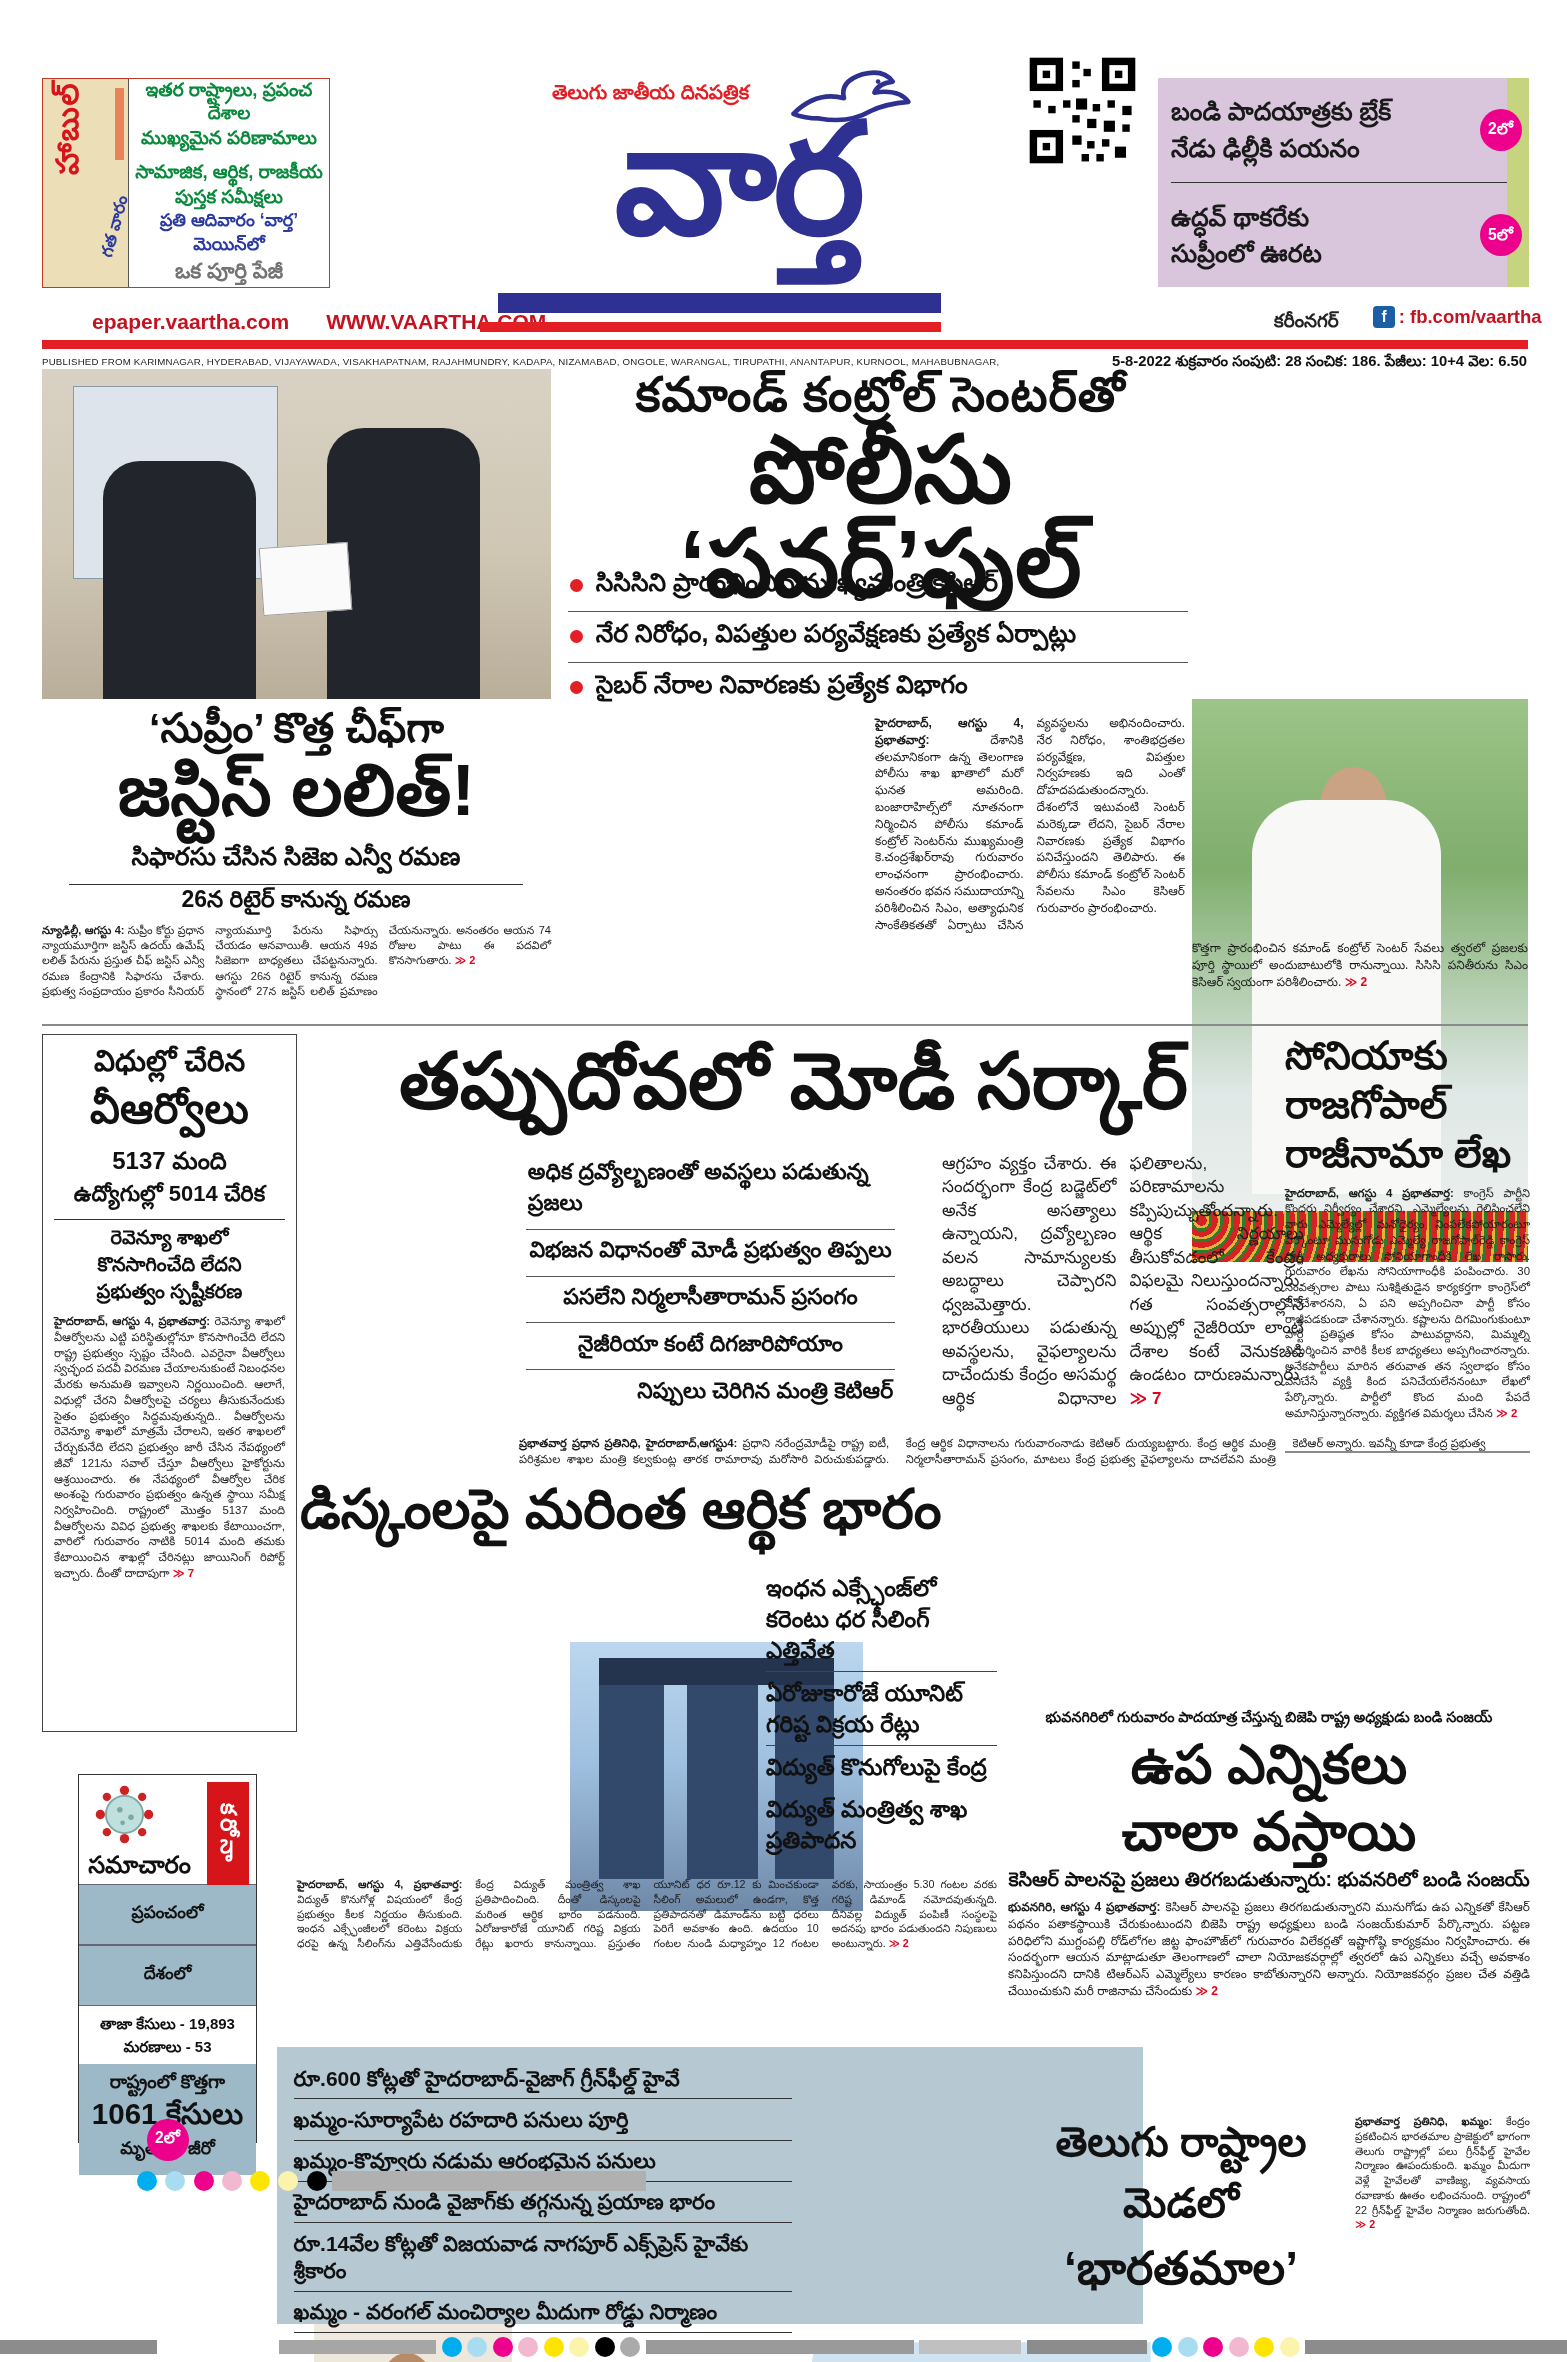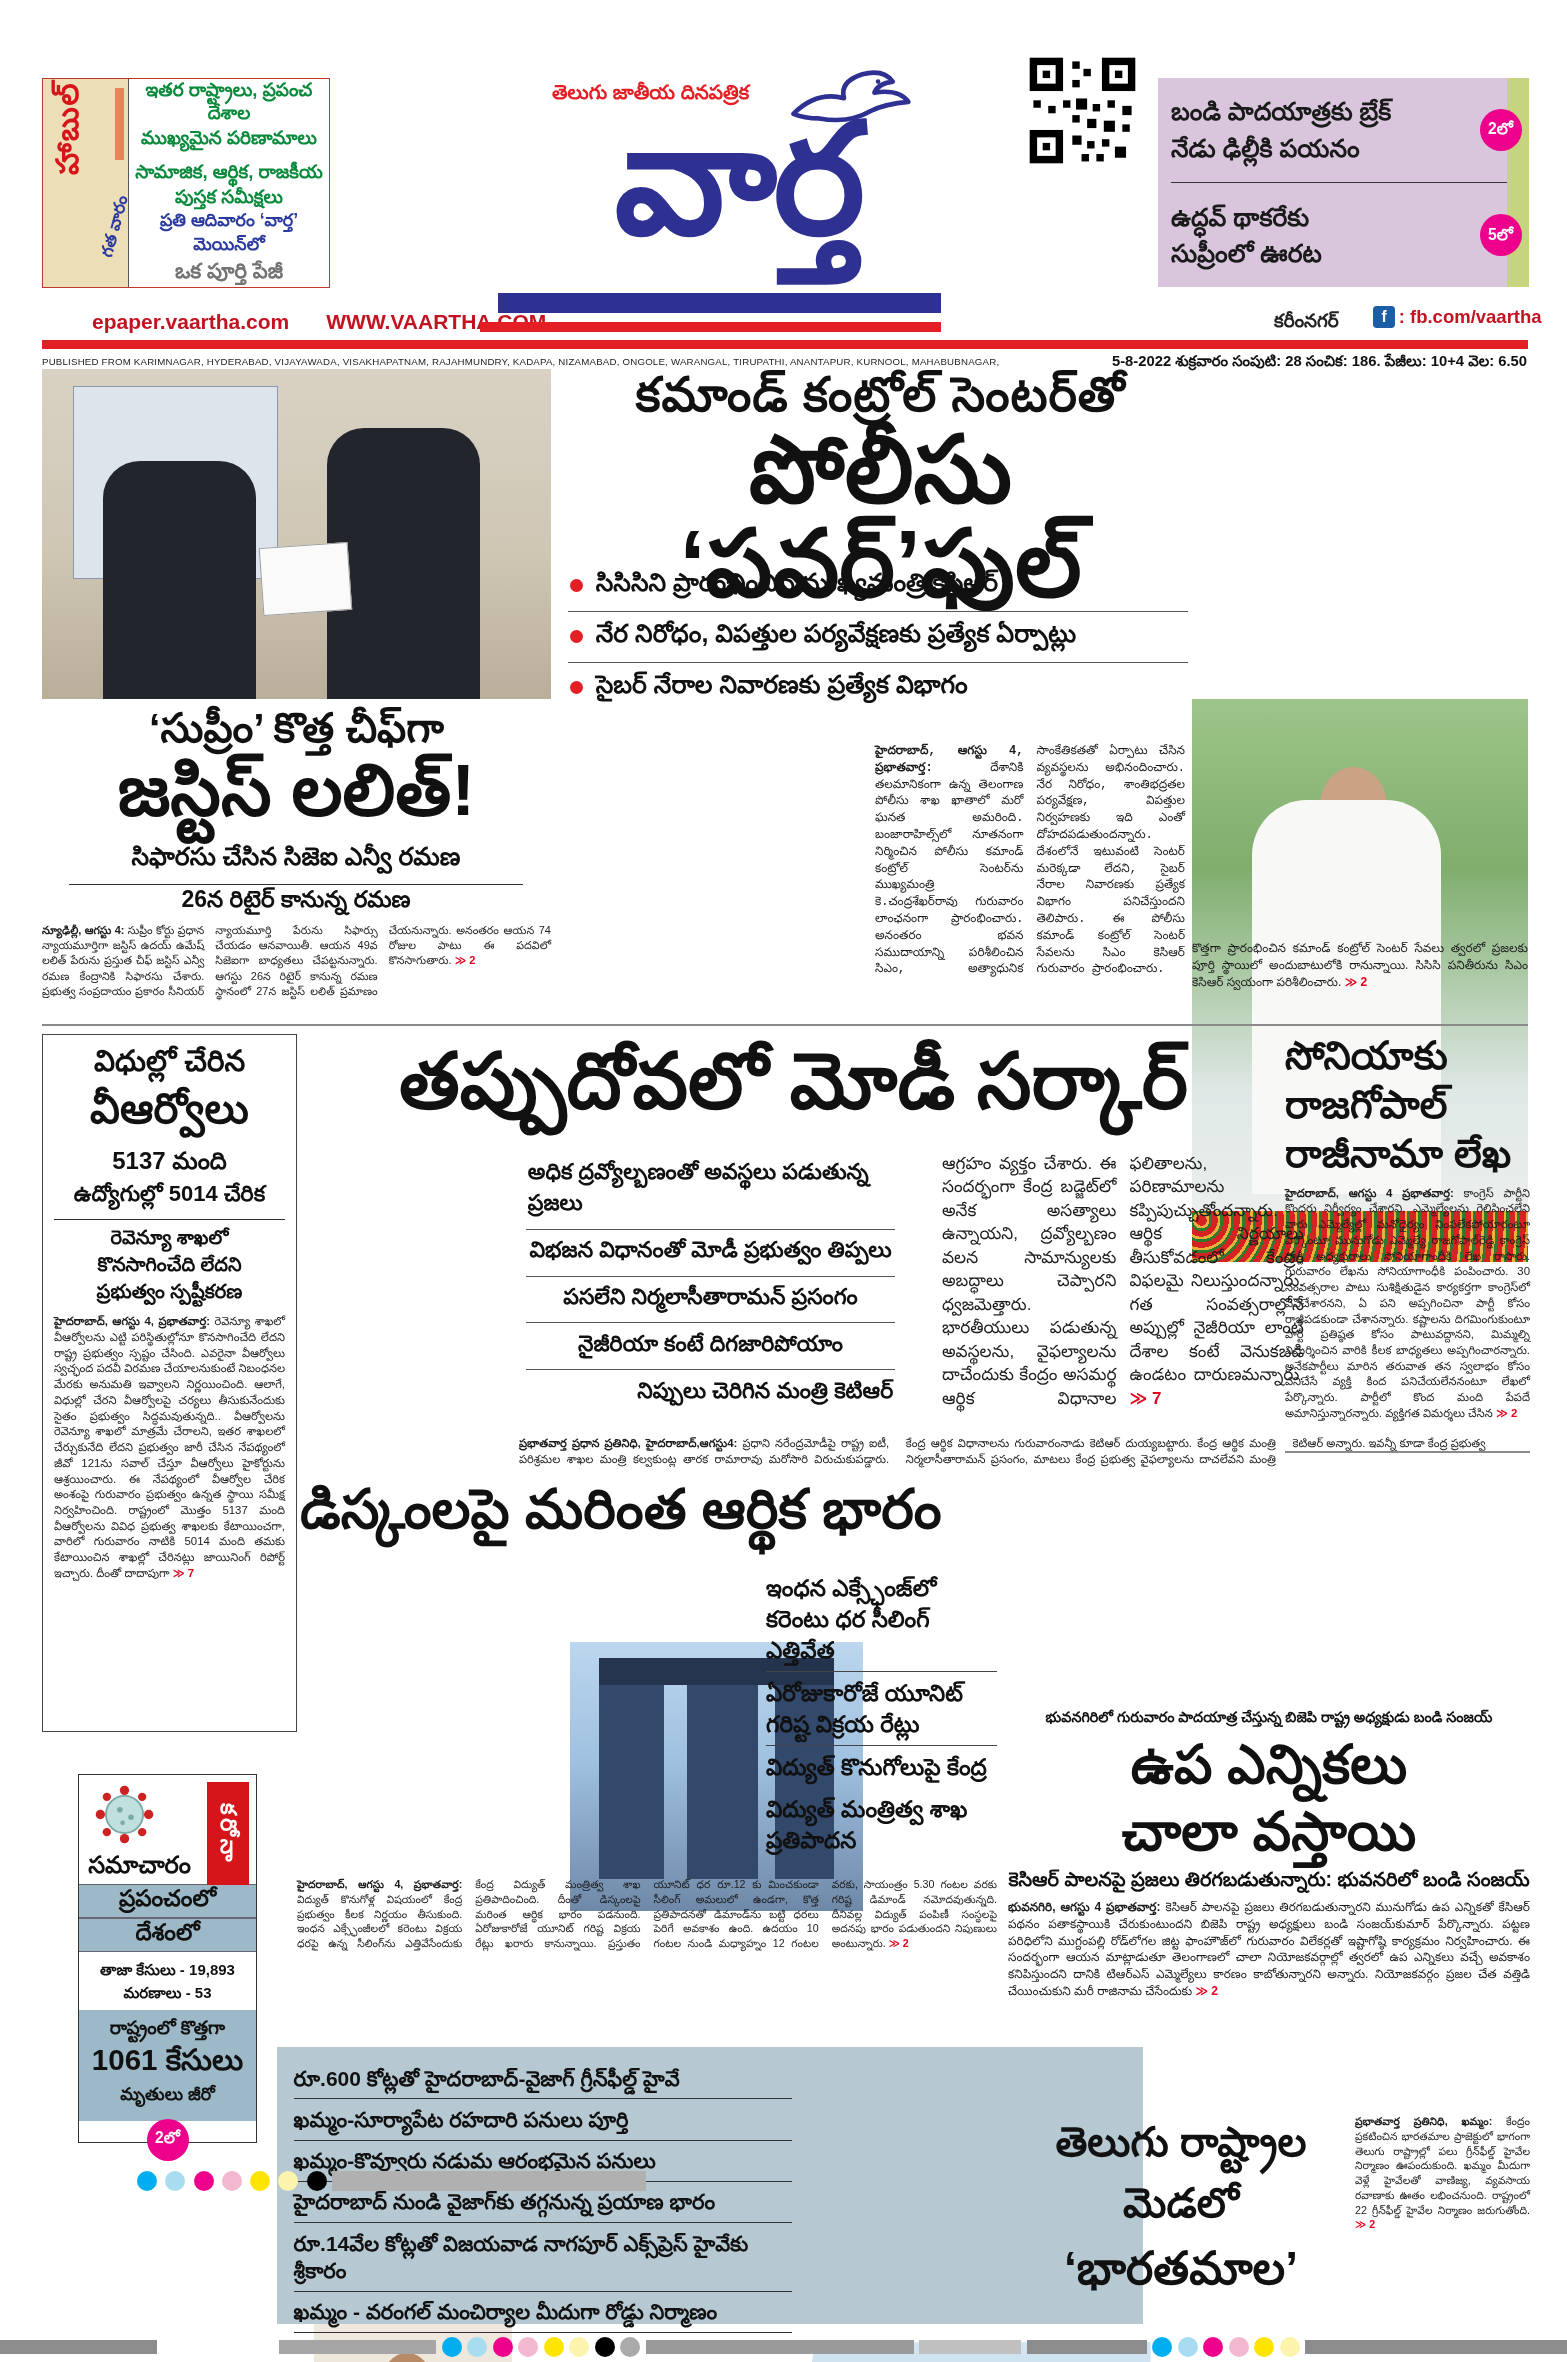--- a/index.html
+++ b/index.html
@@ -63,21 +63,21 @@
      background:repeating-radial-gradient(circle at 9.2px 9.2px,#d62222 0 5.5px,#e8b13a 5.5px 8.3px,#2f7a2f 8.3px 11px);}
   .cccph{background:linear-gradient(180deg,#bcd7ee 0%,#9fc0e0 45%,#6f88a8 100%);}
   .cccph .blk{position:absolute;background:#32496b;}
   .ktrph{background:linear-gradient(180deg,#efe9df 0%,#e3dccf 100%);}
   .ktrph .head{position:absolute;left:34%;top:14%;width:26%;height:22%;background:#b98a66;border-radius:50%;}
   .hwy{clip-path:polygon(11% 0,100% 0,100% 100%,0 100%);
        background:linear-gradient(180deg,#cfe4f0 0%,#cfe4f0 22%,#7fae62 23%,#9abf7d 100%);}
   
   .vrobox{border:1.8px solid #444;box-sizing:border-box;padding:9.2px 11px;}
   .coronabox{border:1.8px solid #333;box-sizing:border-box;background:#fff;}
-  .cbar{background:#9db8c6;text-align:center;font-weight:bold;font-size:23px;padding:0 0;
+  .cbar{background:#9db8c6;text-align:center;font-weight:bold;font-size:17px;padding:18px 0;
         border-top:0.9px solid #667;border-bottom:0.9px solid #667;}
   .cstat{font-size:18.5px;font-weight:bold;text-align:center;line-height:1.55;padding:5.5px 1.8px;}
   .cstate{background:#9db8c6;text-align:center;padding:7.4px 3.7px 13px;}
   .corona-tag{position:absolute;right:7.4px;top:7.4px;width:42px;height:103px;background:#d6151b;color:#fff;
         writing-mode:vertical-rl;text-orientation:mixed;display:flex;align-items:center;justify-content:center;
         font-size:22px;font-weight:bold;letter-spacing:3.7px;}
   .dots{display:flex;gap:8.3px;align-items:center;}
   .dot{width:20px;height:20px;border-radius:50%;}
   .graybar{height:20px;background:#b0b0b0;}
   
@@ -217,21 +217,21 @@
     <div class="flowers"></div>
   </div>
 
   <div class="abs ph cccph" style="left:570px;top:749px;width:293px;height:269px;">
     <div class="blk" style="left:10%;top:12%;width:22%;height:76%;"></div>
     <div class="blk" style="left:40%;top:6%;width:24%;height:82%;"></div>
     <div class="blk" style="left:70%;top:16%;width:20%;height:72%;"></div>
     <div class="blk" style="left:10%;top:6%;width:80%;height:10%;background:#24334e;"></div>
   </div>
 
-  <div class="abs body-txt" style="left:875px;top:743px;width:310px;height:269px;column-count:2;column-gap:13px;font-family:Liberation Mono, monospace;">
+  <div class="abs body-txt" style="left:875px;top:715px;width:310px;height:269px;column-count:2;column-gap:13px;">
     <span class="dl">హైదరాబాద్, ఆగస్టు 4, ప్రభాతవార్త:</span>
     <span>దేశానికి తలమానికంగా ఉన్న తెలంగాణ పోలీసు శాఖ ఖాతాలో మరో ఘనత అమరింది. బంజారాహిల్స్‌లో నూతనంగా నిర్మించిన పోలీసు కమాండ్ కంట్రోల్ సెంటర్‌ను ముఖ్యమంత్రి కె.చంద్రశేఖర్‌రావు గురువారం లాంఛనంగా ప్రారంభించారు. అనంతరం భవన సముదాయాన్ని పరిశీలించిన సిఎం, అత్యాధునిక సాంకేతికతతో ఏర్పాటు చేసిన వ్యవస్థలను అభినందించారు. నేర నిరోధం, శాంతిభద్రతల పర్యవేక్షణ, విపత్తుల నిర్వహణకు ఇది ఎంతో దోహదపడుతుందన్నారు. దేశంలోనే ఇటువంటి సెంటర్ మరెక్కడా లేదని, సైబర్ నేరాల నివారణకు ప్రత్యేక విభాగం పనిచేస్తుందని తెలిపారు. ఈ పోలీసు కమాండ్ కంట్రోల్ సెంటర్ సేవలను సిఎం కెసిఆర్ గురువారం ప్రారంభించారు.</span>
   </div>
 
   <div class="abs body-txt" style="left:1192px;top:940px;width:336px;height:78px;">
     <span>కొత్తగా ప్రారంభించిన కమాండ్ కంట్రోల్ సెంటర్ సేవలు త్వరలో ప్రజలకు పూర్తి స్థాయిలో అందుబాటులోకి రానున్నాయి. సిసిసి పనితీరును సిఎం కెసిఆర్ స్వయంగా పరిశీలించారు.</span>
     <span class="jump">≫ 2</span>
   </div>
 
   <div class="abs tc b" style="left:42px;top:705px;width:509px;font-size:41px;">‘సుప్రీం’ కొత్త చీఫ్‌గా</div>

